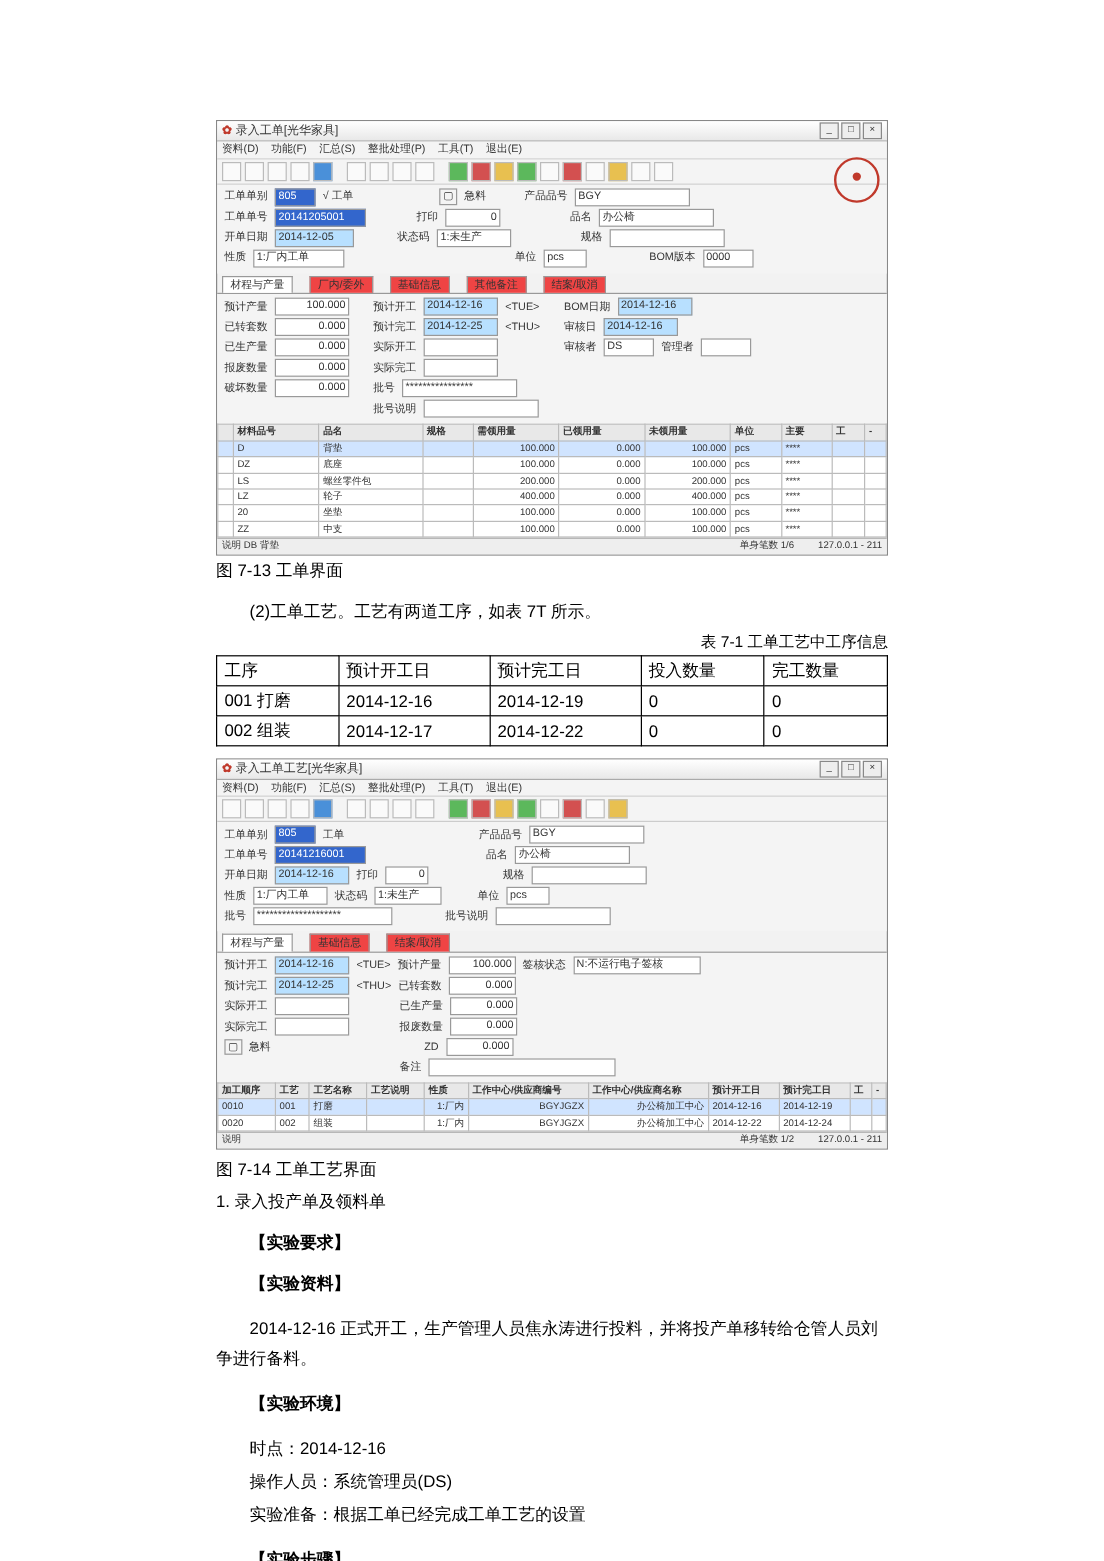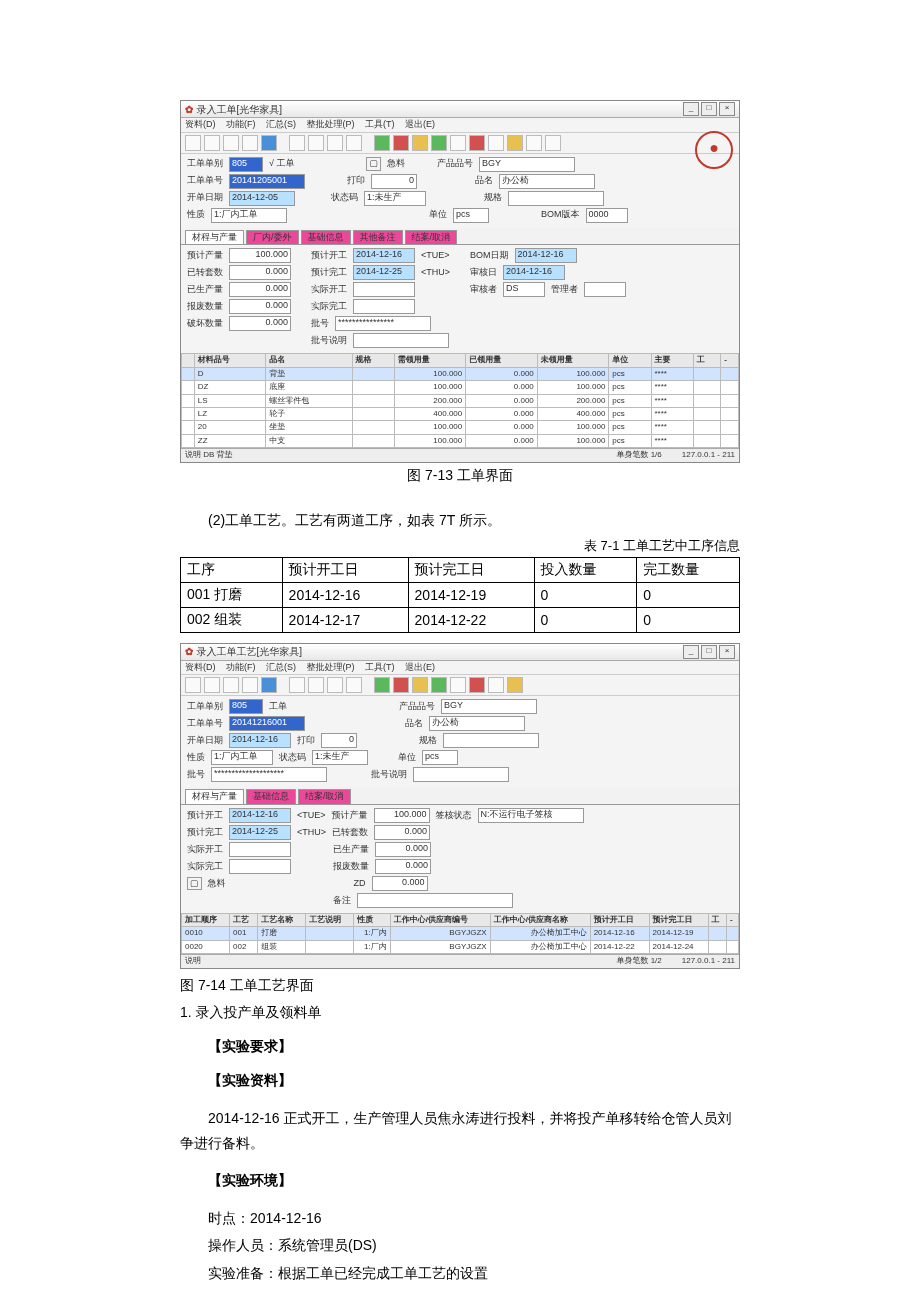--- a/index.html
+++ b/index.html
@@ -16,32 +16,32 @@
 .tbtn.blue{background:#4a90d9}
 .tbtn.red{background:#d35050}
 .tbtn.yel{background:#e8c050}
 .tbtn.grn{background:#5cb85c}
 .form-area{padding:3px 6px;background:#f4f4f4}
 .frow{display:flex;gap:6px;margin-bottom:2px;align-items:center}
 .frow label{white-space:nowrap}
 .finput{border:1px solid #999;background:#fff;height:13px;padding:0 2px;display:inline-block}
 .finput.hl{background:#b8e0ff}
 .finput.dk{background:#3366cc;color:#fff}
-.tabhdr{display:flex;gap:2px;padding:2px 4px 0 4px;font-size:9px}
-.tab{border:1px solid #999;border-bottom:none;padding:1px 6px;background:#ec4899}
+.tabhdr{display:flex;gap:14px;padding:2px 4px 0 4px;font-size:9px}
+.tab{border:1px solid #999;border-bottom:none;padding:1px 6px;background:#ef4444}
 .tab.active{background:#fff}
 .grid{width:100%;border-collapse:collapse;font-size:8px;background:#fff}
 .grid th,.grid td{border:1px solid #bbb;padding:1px 3px;text-align:left;white-space:nowrap}
 .grid th{background:#e8e8e8}
 .grid td.r{text-align:right}
 .statusbar{display:flex;padding:1px 4px;font-size:8px;background:#eee;border-top:1px solid #aaa}
 .statusbar .sp{flex:1}
 .stamp{position:absolute;right:6px;top:30px;width:34px;height:34px;border:2px solid #c0392b;border-radius:50%;color:#c0392b;font-size:16px;text-align:center;line-height:30px}
 .rel{position:relative}
-.caption{text-align:center;font-size:14px;margin:2px 0 23px 0}
+.caption{font-size:14px;margin:2px 0 12px 0}
 .body-text{font-size:14px;line-height:1.8;text-indent:2em;margin:2px 0}
 .body-text.noindent{text-indent:0}
 .tcap-right{text-align:right;font-size:13px;margin:4px 0 2px 0}
 .proc-table{width:100%;border-collapse:collapse;font-size:14px;margin-bottom:10px}
 .proc-table th,.proc-table td{border:1px solid #000;padding:3px 6px;text-align:left}
 .section-head{font-size:14px;font-weight:normal;margin:6px 0 4px 0}
 .bracket{font-weight:bold;text-indent:2em;margin:16px 0}
 </style>
 </head>
 <body>

